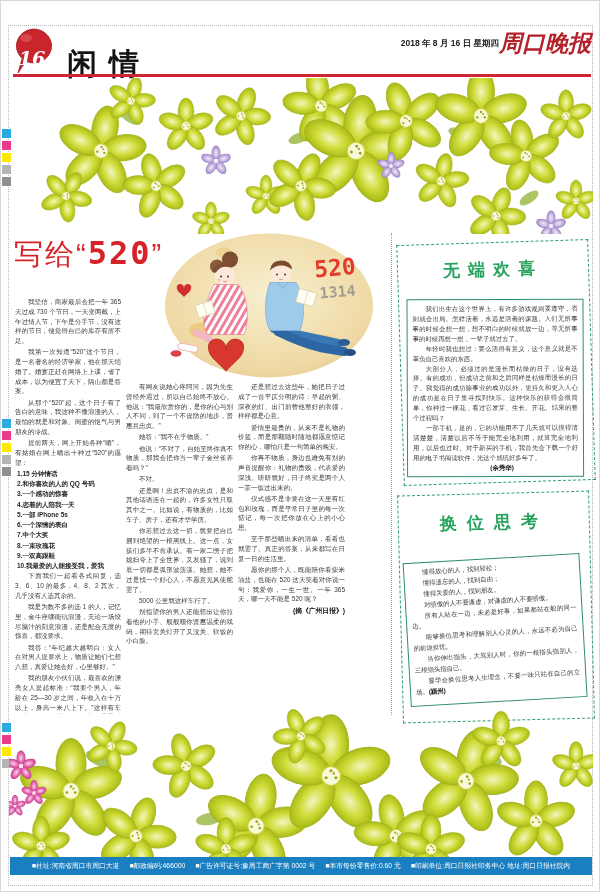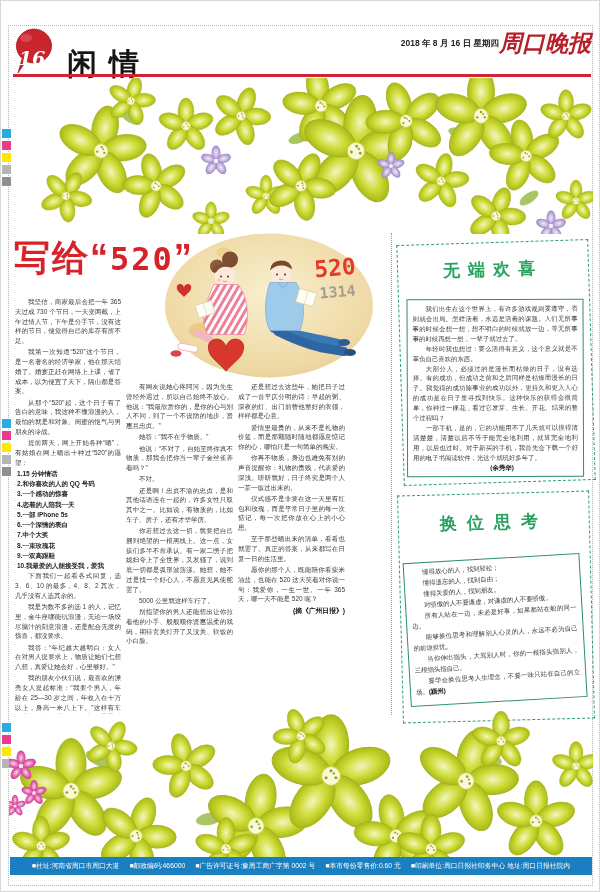--- a/index.html
+++ b/index.html
@@ -27,21 +27,21 @@
   .flowers-top{position:absolute;left:8px;top:77px;width:584px;height:156px;overflow:hidden;}
   .flowers-bottom{position:absolute;left:8px;top:688px;width:584px;height:168px;overflow:hidden;}
   
   .marks{position:absolute;left:1px;width:9px;}
   .marks div{width:9px;height:9px;margin-bottom:3px;}
   .mk-c{background:#29abe2;} .mk-m{background:#e93a8c;} .mk-y{background:#ffe800;}
   .mk-g1{background:#b5b5b5;} .mk-g2{background:#909090;}
   
   .main-title{position:absolute;left:13px;top:233px;color:#d6232a;display:flex;
        align-items:baseline;white-space:nowrap;}
-  .mt-h{font-size:36px;font-weight:bold;letter-spacing:2px;}
+  .mt-h{font-size:29px;font-weight:normal;letter-spacing:2px;}
   .mt-n{font-size:32px;font-weight:bold;font-family:"DejaVu Sans Mono",monospace;letter-spacing:2px;}
   
   .oval{position:absolute;left:163px;top:231px;width:210px;height:148px;}
   
   .col{position:absolute;font-size:6.5px;line-height:1.5;color:#3b3b3b;
        text-align:justify;overflow:hidden;}
   .col p{margin:0 0 1.5px 0;text-indent:13px;}
   .col p.li{text-indent:2px;font-weight:bold;color:#1f1f1f;margin-bottom:0.5px;}
   .col1{left:14px;top:296px;width:106px;height:417px;}
   .col2{left:125px;top:381px;width:107px;height:332px;}

